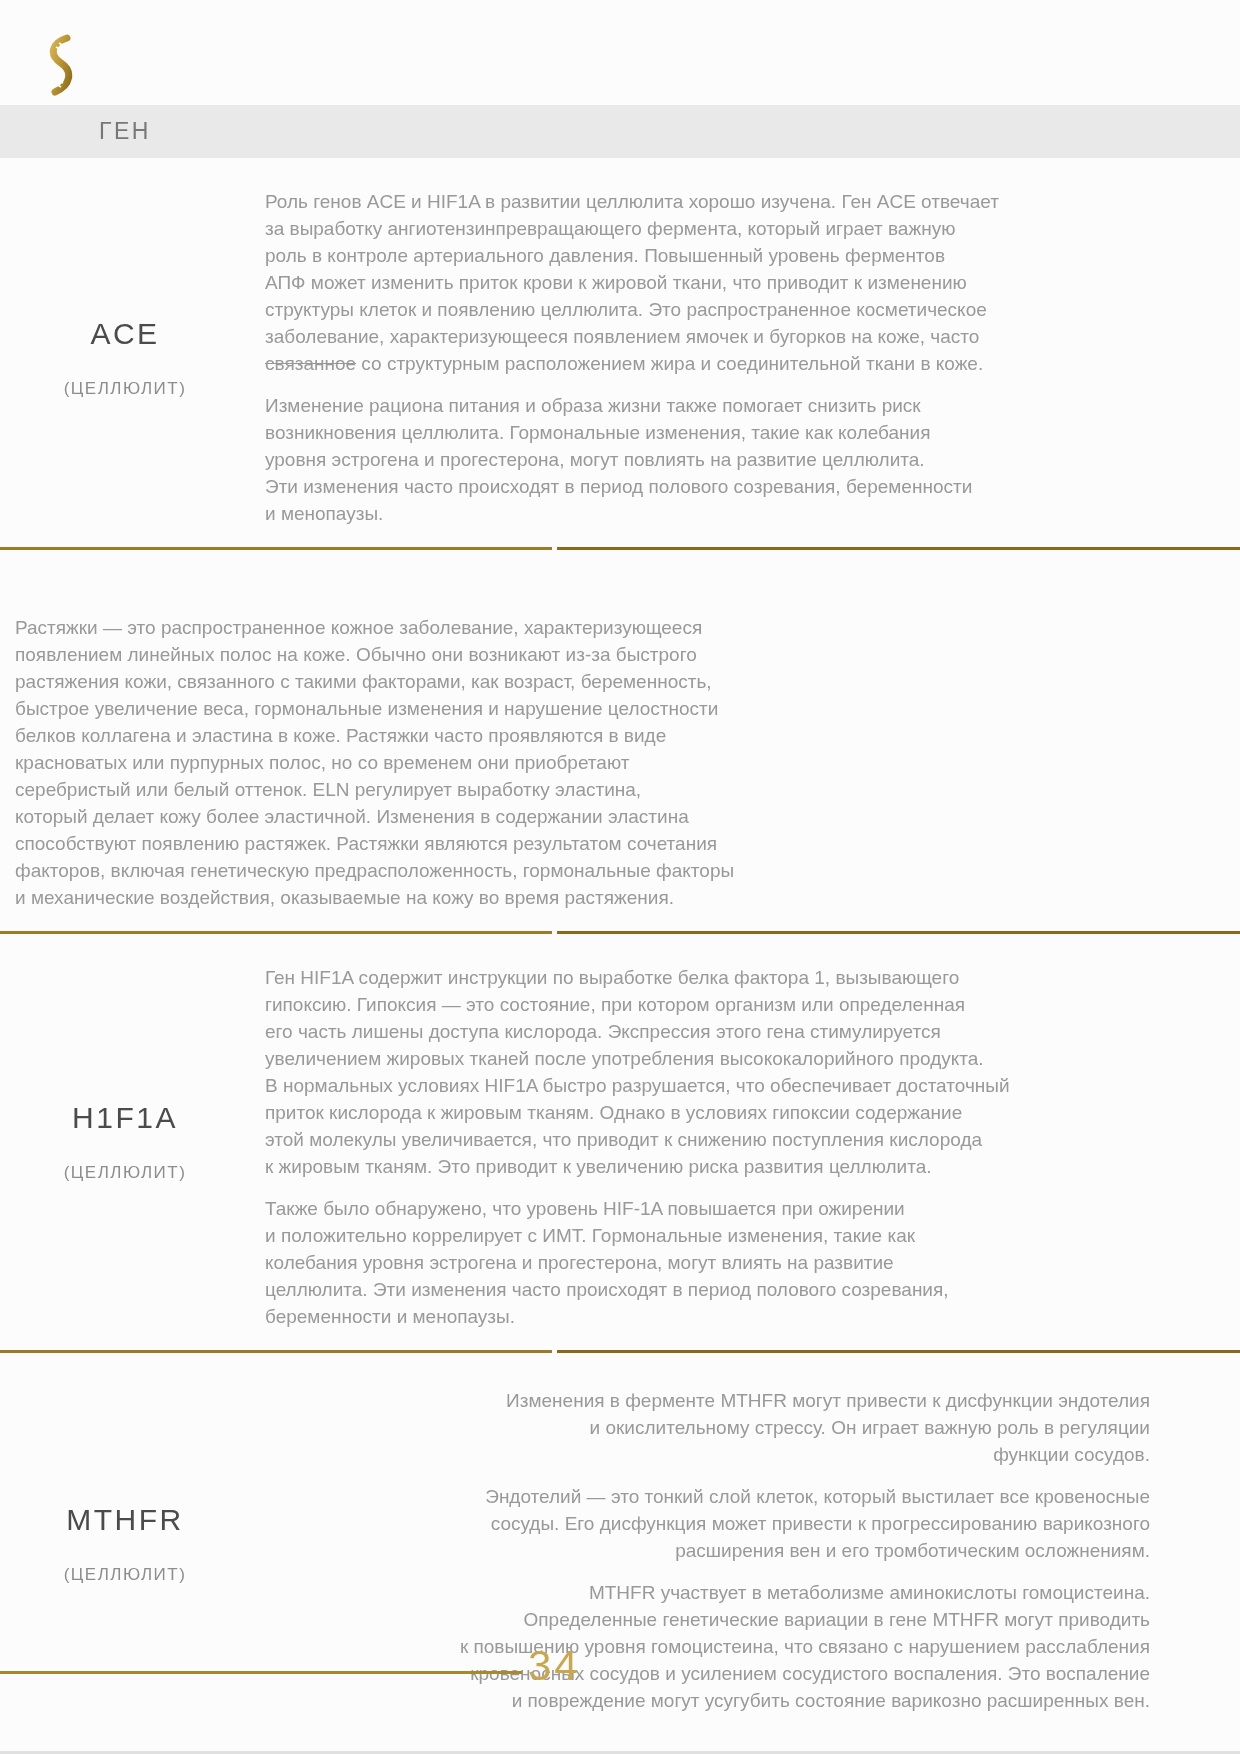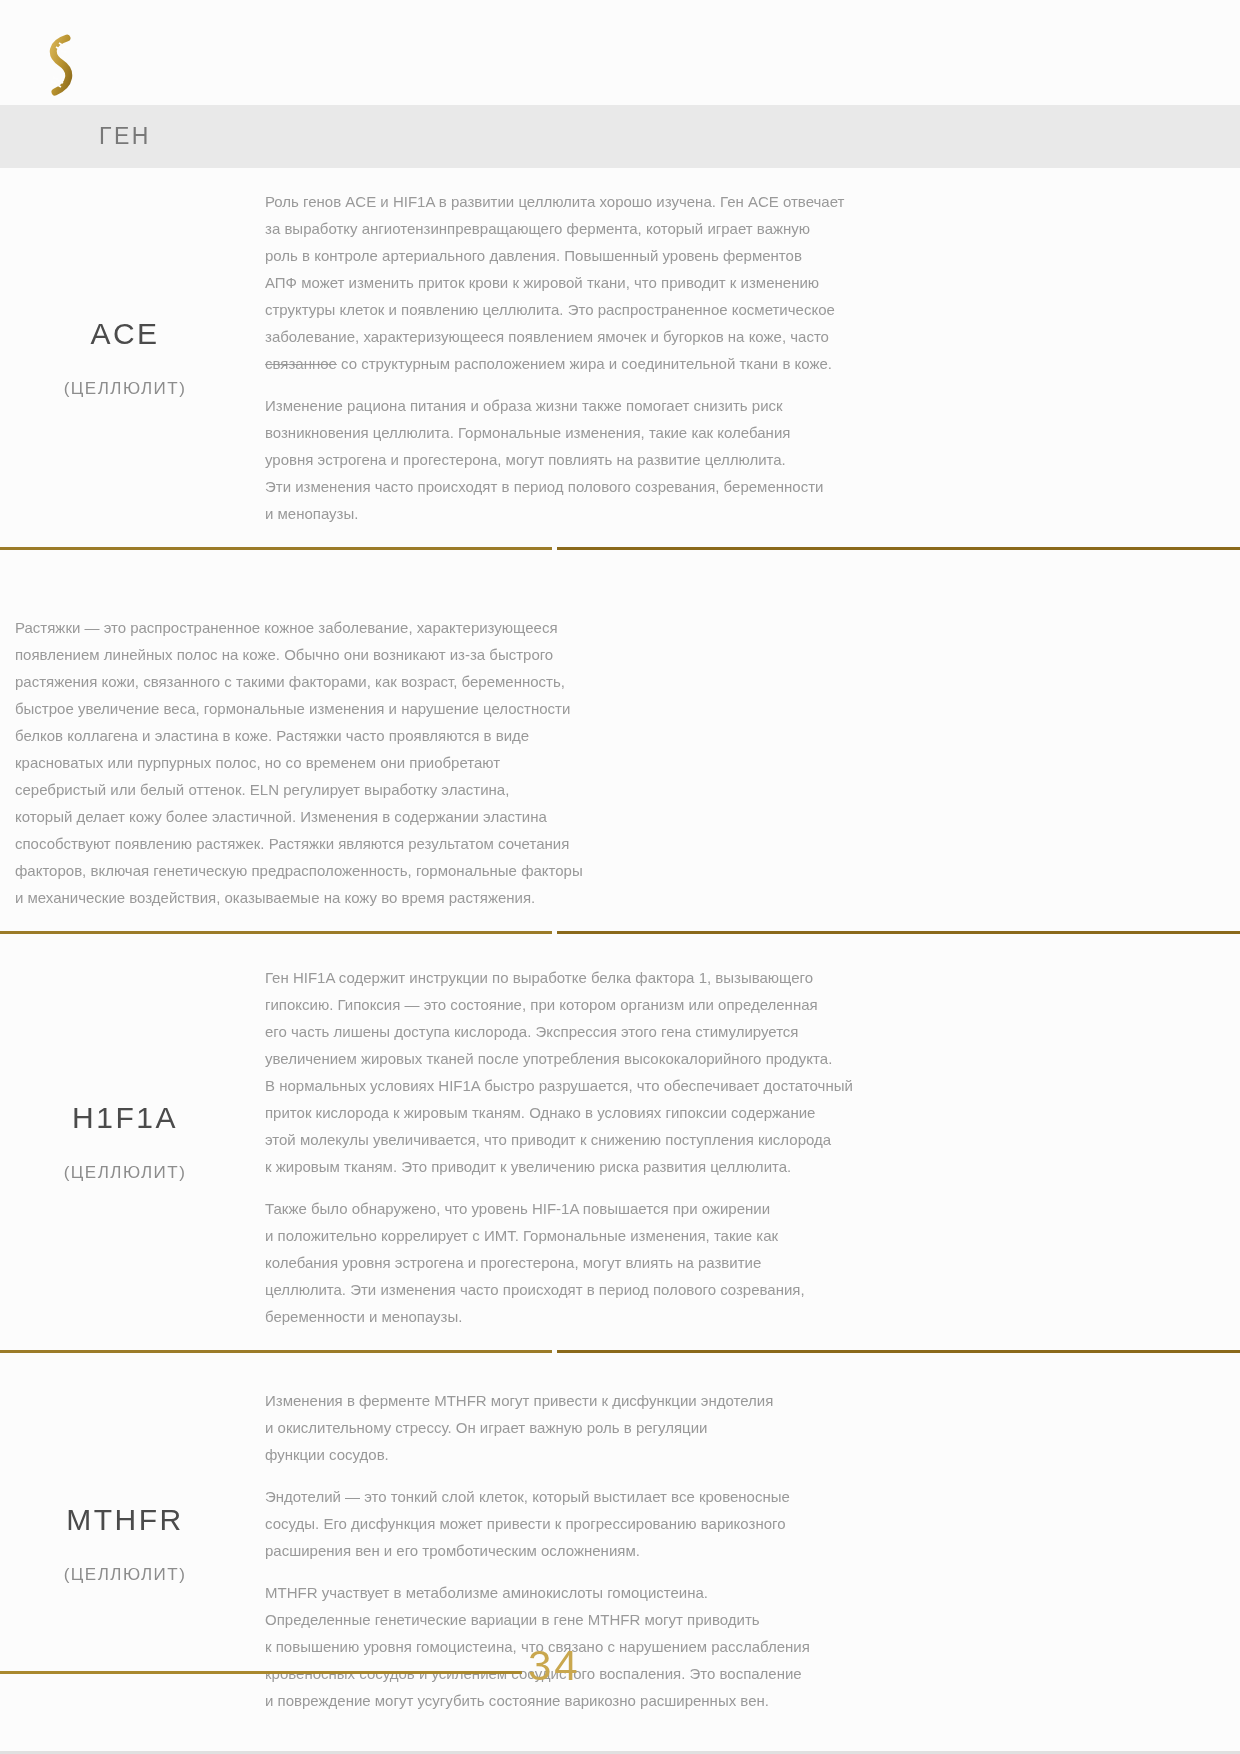--- a/index.html
+++ b/index.html
@@ -12,21 +12,21 @@
   }
   .page{
     position:absolute;inset:0;
     border-bottom:3px solid #e0e0e0;
     box-sizing:border-box;
   }
   
   .logo{position:absolute;left:44px;top:34px;width:34px;height:62px;}
   
   .header-bar{
-    position:absolute;top:105px;left:0;width:1240px;height:63px;
+    position:absolute;top:105px;left:0;width:1240px;height:53px;
     background:#e9e9e9;display:flex;align-items:center;
     color:#787878;font-size:23px;font-weight:300;letter-spacing:2.5px;
   }
   .header-gene{width:250px;text-align:center;}
   .header-desc{padding-left:15px;}
   
   .rows{position:absolute;top:168px;left:0;width:1240px;}
   .row{display:flex;box-sizing:border-box;}
   .row:nth-child(1){min-height:368px;}
   .row:nth-child(3){min-height:316px;}
@@ -46,25 +46,25 @@
     font-size:30px;letter-spacing:2.5px;color:#4b4b4b;font-weight:300;
   }
   .gene-trait{
     margin-top:28px;font-size:17px;letter-spacing:1.5px;color:#8d8d8d;font-weight:300;
   }
   .desc-cell{
     width:900px;box-sizing:border-box;padding:20px 0 20px 15px;
   }
   .row:nth-child(3) .desc-cell{padding-top:24px;margin-top:40px;}
   .row:nth-child(5) .desc-cell{padding-top:30px;}
-  .row:nth-child(7) .desc-cell{padding-top:34px;}
+  .row:nth-child(7) .desc-cell{padding-top:34px;text-align:right;}
   .desc-cell p{
     margin:0 0 15px 0;
     white-space:pre-line;
-    font-size:15px;line-height:27px;color:#999999;font-weight:300;
+    font-size:19px;line-height:27px;color:#999999;font-weight:300;
   }
   .desc-cell p:last-child{margin-bottom:0;}
   .strike{text-decoration:line-through;}
   
   .footer-line{position:absolute;top:1671px;left:0;width:522px;height:3px;background:#a9882e;}
   .page-number{
     position:absolute;top:1642px;left:528px;width:76px;
     text-align:left;font-size:42px;font-weight:200;letter-spacing:3px;color:#c9a74e;
   }
 </style>

